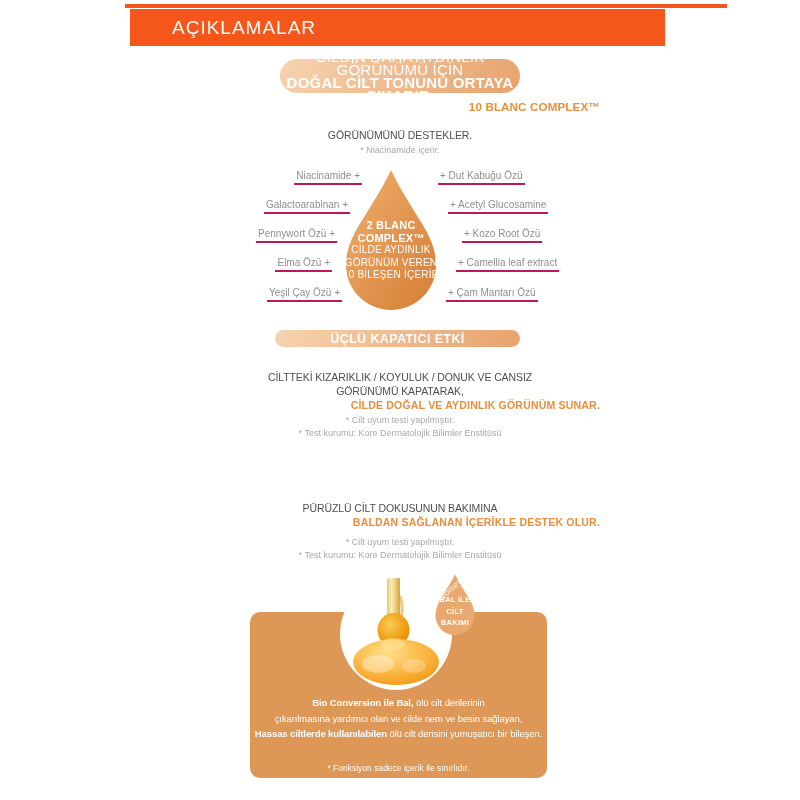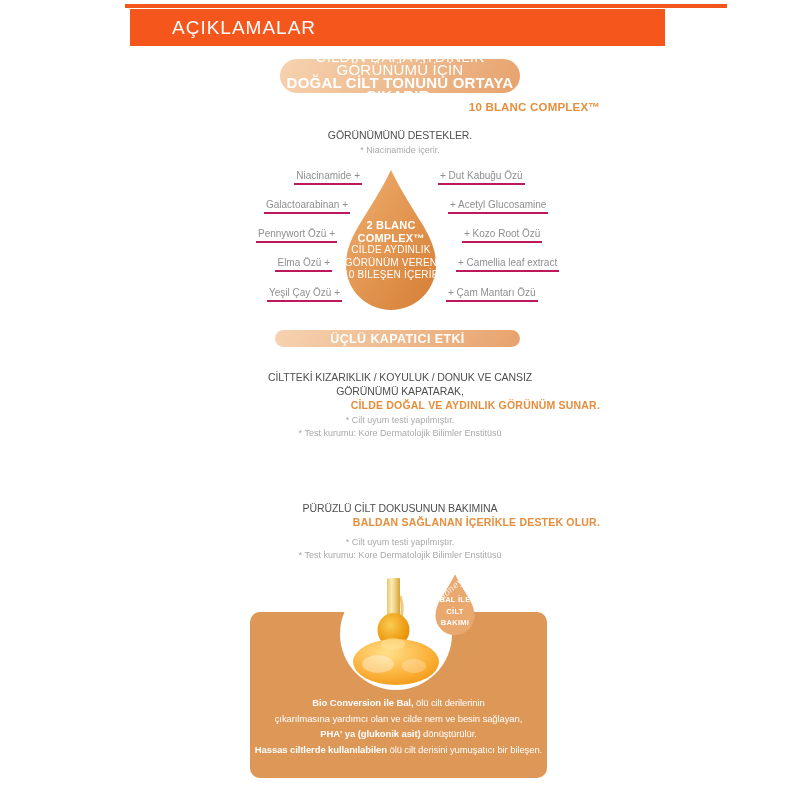--- a/index.html
+++ b/index.html
@@ -165,21 +165,18 @@
   </div>
 
   <div class="hb">
     <div class="hb-line">
       <span class="bold">Bio Conversion ile Bal,</span><span> ölü cilt derilerinin</span>
     </div>
     <div class="hb-line">
       <span class="bold"></span><span>çıkarılmasına yardımcı olan ve cilde nem ve besin sağlayan,</span>
     </div>
     <div class="hb-line">
-      <span class="bold">PHA' ya (glukonik asit)</span><span> dönüştürülür.</span>
-    </div>
-    <div class="hb-line">
       <span class="bold">Hassas ciltlerde kullanılabilen</span><span> ölü cilt derisini yumuşatıcı bir bileşen.</span>
     </div>
     <div class="hb-note">* Fonksiyon sadece içerik ile sınırlıdır.</div>
   </div>
 
 </div>
 
 </body></html>

